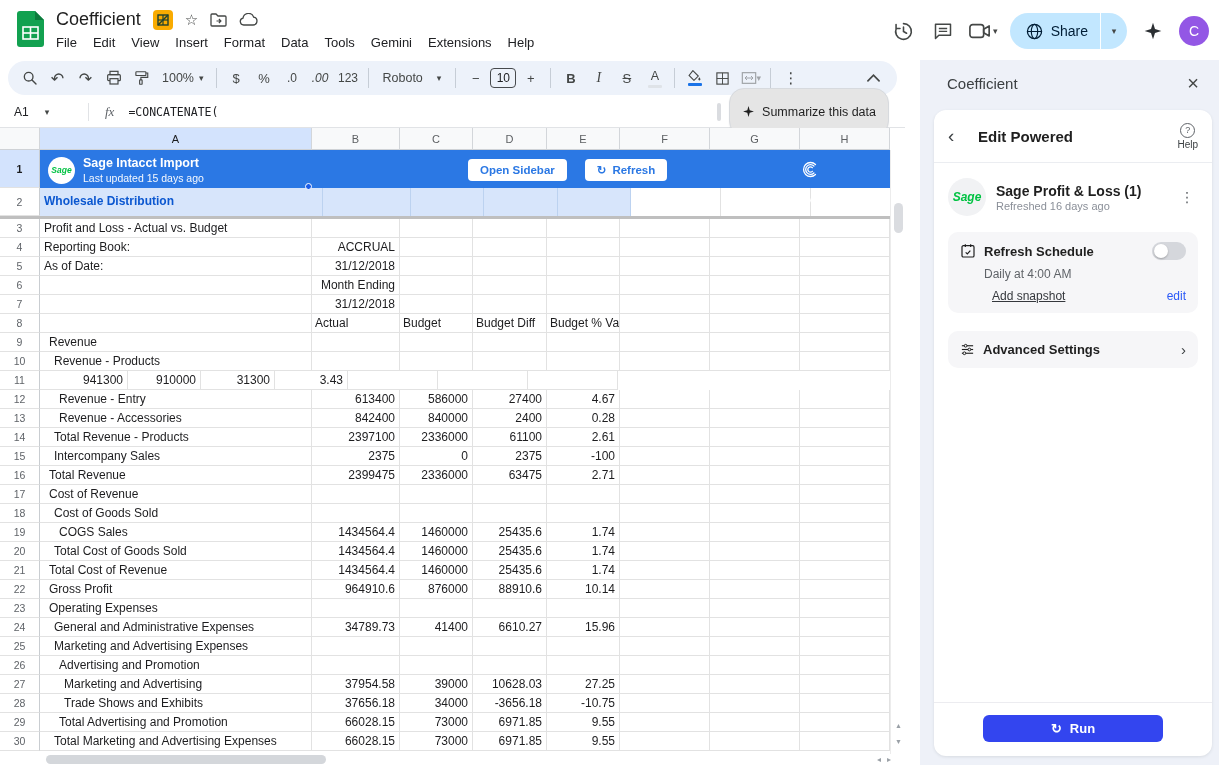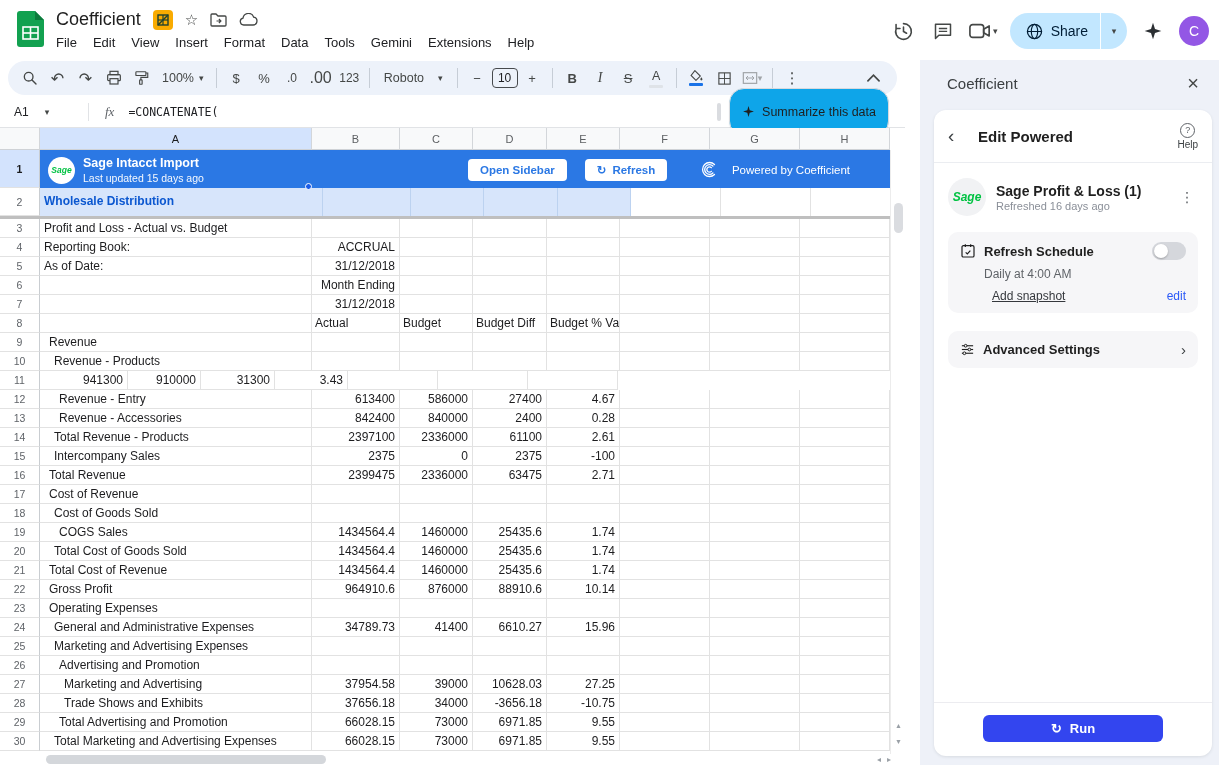--- a/index.html
+++ b/index.html
@@ -46,41 +46,41 @@
   .tspacer { flex:1; }
 
   
   .fbar { position:absolute; left:0; top:97px; width:905px; height:31px; background:#fff; border-bottom:1px solid #e1e3e6; display:flex; align-items:center; }
   .namebox { width:88px; display:flex; align-items:center; padding-left:14px; gap:16px; }
   .namebox .ref { font-size:12px; color:#202124; }
   .fdiv { width:1px; height:18px; background:#e1e3e6; }
   .fx { font-style:italic; font-family:"Liberation Serif", serif; font-size:13px; color:#5f6368; margin:0 14px 0 16px; }
   .formula { font-family:"DejaVu Sans Mono", monospace; font-size:11.5px; color:#202124; }
   .fhandle { width:4px; height:18px; border-radius:2px; background:#dadce0; margin-left:auto; }
-  .summarize { display:flex; align-items:flex-start; gap:7px; border:1px solid #d7dade; background:#0ea5e9; border-radius:15px; padding:16px 12px; margin:0 16px 0 8px; box-shadow:0 1px 2px rgba(0,0,0,.06); }
+  .summarize { display:flex; align-items:flex-start; gap:7px; border:1px solid #d7dade; background:#e5e5e5; border-radius:15px; padding:16px 12px; margin:0 16px 0 8px; box-shadow:0 1px 2px rgba(0,0,0,.06); }
   .summarize span { font-size:12.5px; color:#1f1f1f; white-space:nowrap; }
 
   
   .sheet { position:absolute; left:0; top:128px; width:908px; height:637px; background:#fff; }
   .colhead { display:flex; height:22px; }
   .ch { background:#f8f9fa; border-right:1px solid #d3d6da; border-bottom:1px solid #cfd2d6; font-size:11px; color:#5c5f62; display:flex; align-items:center; justify-content:center; }
   .ch.corner { width:40px; }
   .ch.sel { background:var(--selected-header-bg); color:#1b1c1e; font-weight:500; }
   .banner-row { display:flex; height:38px; }
   .g-rowhdr { width:40px; flex:none; border-right:1px solid #c9cdd1; border-bottom:1px solid #e2e2e2; color:#5f6368; font-size:10.5px; display:flex; align-items:center; justify-content:center; background:#fff; }
   .g-rowhdr.sel { background:var(--selected-header-bg); color:#1b1c1e; font-weight:600; }
   .banner { position:relative; width:850px; background:var(--banner-blue); color:#fff; }
   .banner-left { position:absolute; left:8px; top:5px; display:flex; align-items:center; gap:8px; }
   .sage-dot { width:27px; height:27px; border-radius:50%; background:#fff; display:flex; align-items:center; justify-content:center; }
   .sage-dot span { color:var(--sage-green); font-size:8.5px; font-weight:bold; font-style:italic; }
   .banner-title { font-size:12.5px; font-weight:700; line-height:1.35; }
   .banner-sub { font-size:10.5px; opacity:.95; line-height:1.3; }
   .banner-btns { position:absolute; left:428px; top:9px; display:flex; gap:18px; }
   .wbtn { background:#fff; color:var(--banner-blue); border:none; border-radius:4px; font-size:11.5px; font-weight:600; padding:4px 12px; display:flex; align-items:center; gap:6px; font-family:inherit; }
-  .powered { position:absolute; right:40px; top:9px; display:flex; align-items:center; gap:12px; font-size:11.5px; font-weight:500; }
+  .powered { position:absolute; right:20px; top:9px; display:flex; align-items:center; gap:12px; font-size:11.5px; font-weight:500;flex-direction:column; }
   .fill-handle { position:absolute; left:305px; top:55px; width:7px; height:7px; border-radius:50%; background:#1a5ce8; border:1px solid #fff; z-index:3; }
   .row2 { display:flex; height:28px; }
   .r2cell { border-right:1px solid #bcd2f0; background:var(--row2-bg); height:100%; }
   .r2cell.plain { background:#fff; border-right:1px solid #e2e2e2; }
   .r2label { font-size:12px; font-weight:bold; color:var(--row2-text); padding-left:4px; line-height:27px; white-space:nowrap; overflow:hidden; }
   .freeze-bar { height:3px; background:#bfbfbf; width:905px; }
   .g-row { display:flex; height:19px; }
   .g-cell { border-right:1px solid #e2e2e2; border-bottom:1px solid #e2e2e2; font-size:12px; color:#1d1d1f; line-height:18px; white-space:nowrap; overflow:hidden; flex:none; }
   .g-cell.num { text-align:right; padding-right:4px; }
   .g-cell.lft { text-align:left; padding-left:3px; }
@@ -247,21 +247,21 @@
         </svg>
     </span>
     <span class="tzoom">
       <span>100%</span>
         <span class="dd-arrow">▾</span>
     </span>
     <span class="tdiv"></span>
     <span class="tbtn">$</span>
     <span class="tbtn">%</span>
     <span class="tbtn" style="font-size:12px;">.0</span>
-    <span class="tbtn" style="font-size:16px;">.00</span>
+    <span class="tbtn" style="font-size:12px;font-style:italic;">.00</span>
     <span class="tbtn" style="font-size:12px;">123</span>
     <span class="tdiv"></span>
     <span class="tfont">
       <span>Roboto</span>
         <span class="dd-arrow">▾</span>
     </span>
     <span class="tdiv"></span>
     <span class="tbtn">−</span>
     <span class="fs-box">10</span>
     <span class="tbtn">+</span>

